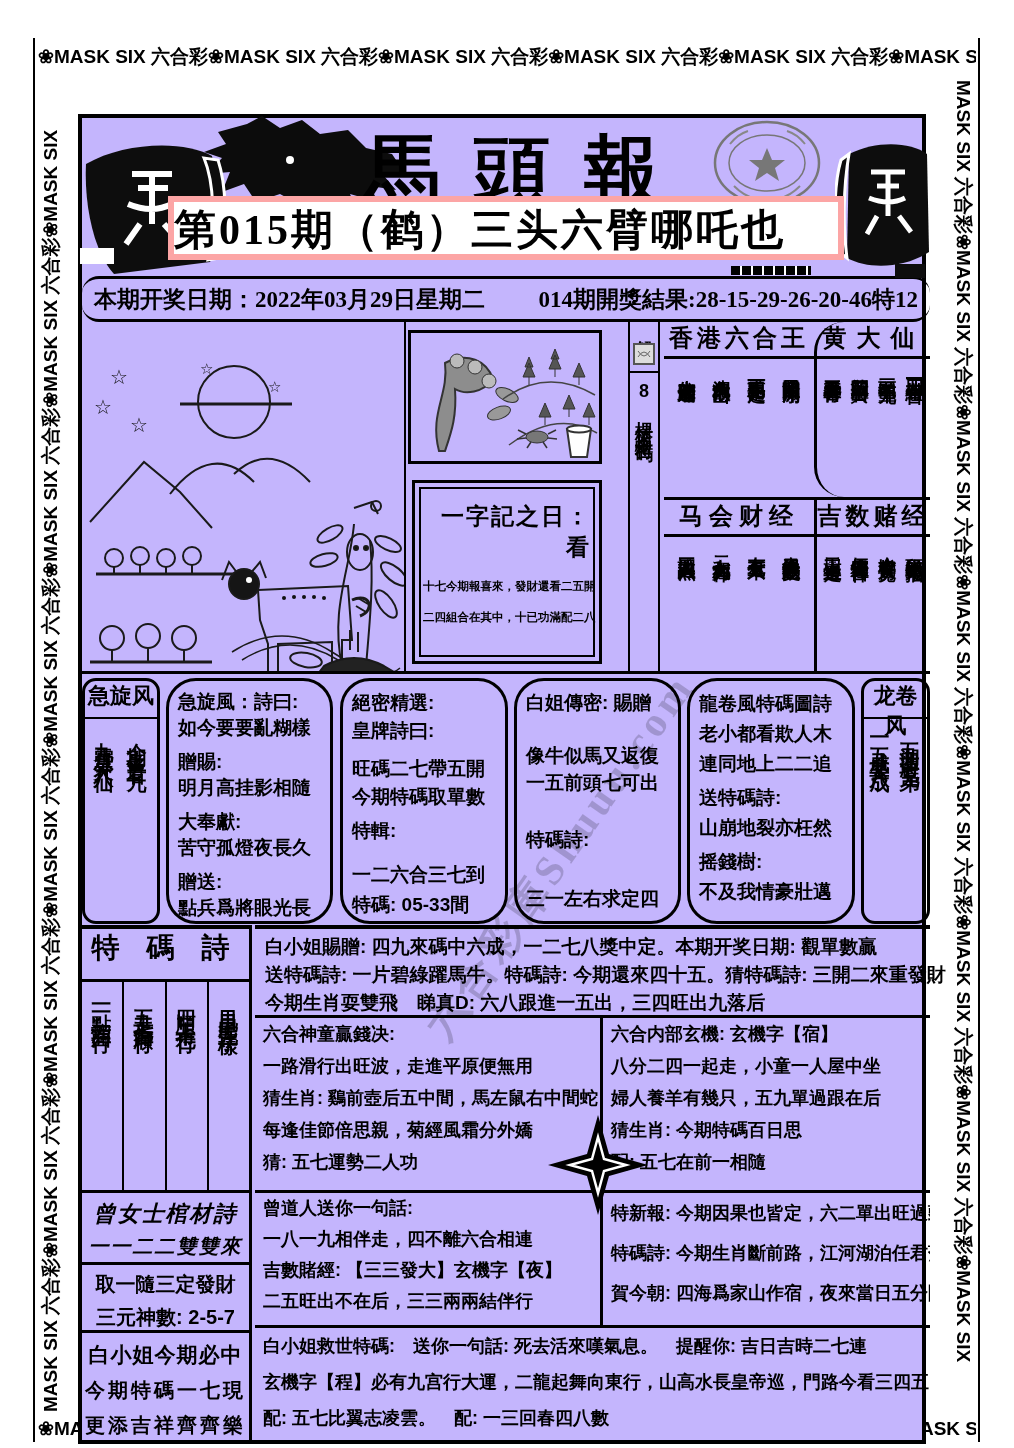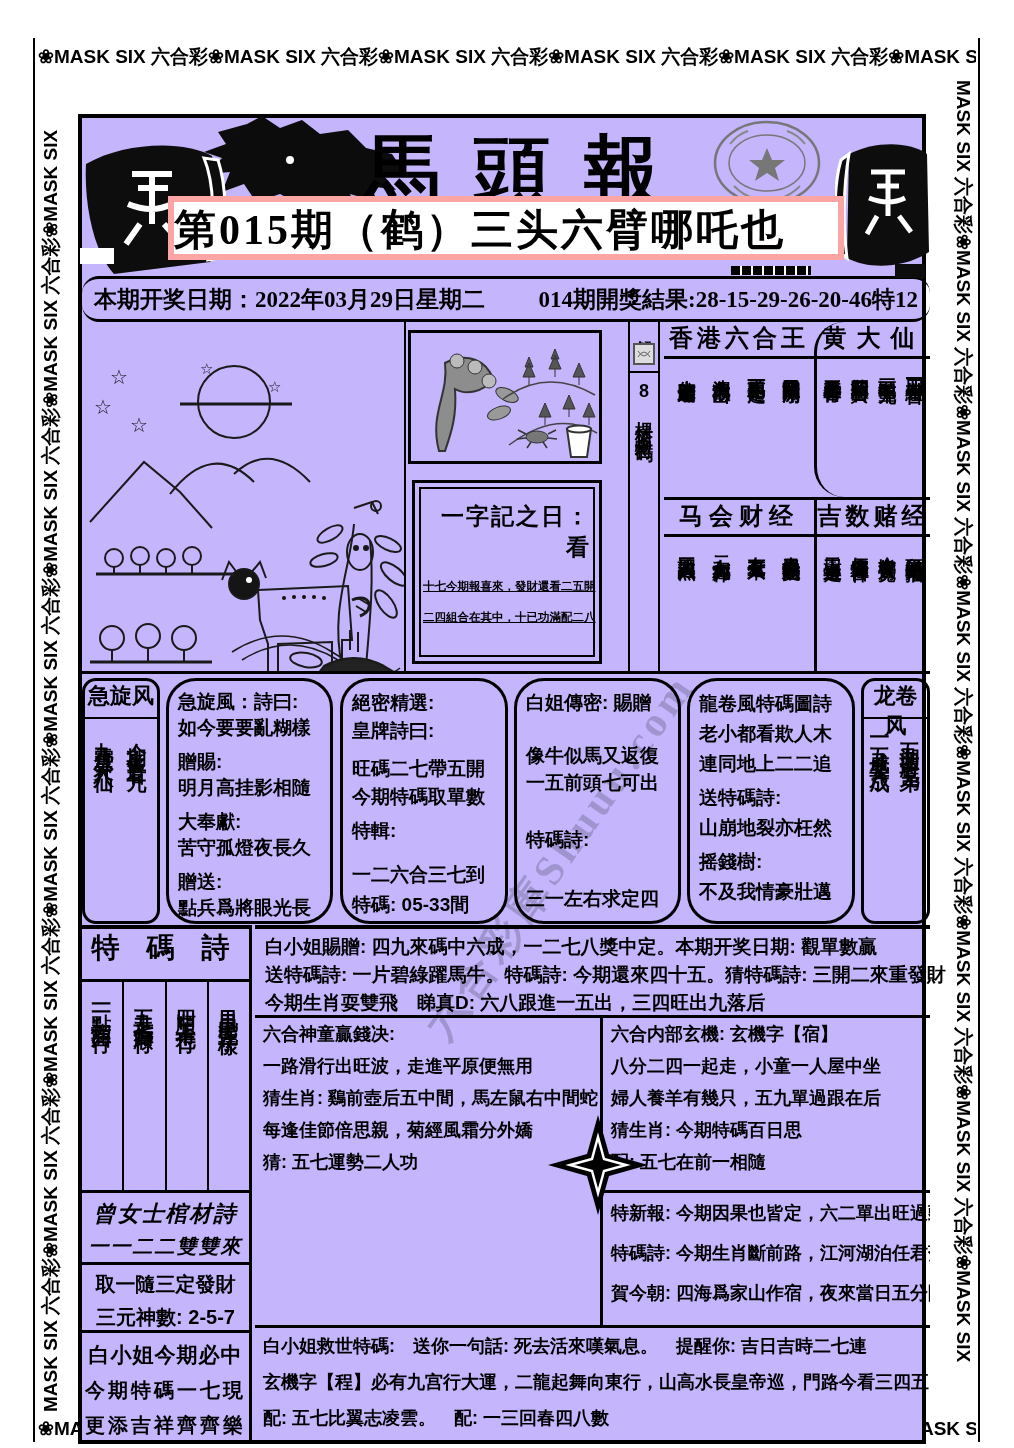--- a/index.html
+++ b/index.html
@@ -38,21 +38,21 @@
     border-bottom:3px solid #000;display:flex;justify-content:space-between;align-items:center;
     padding:0 12px;box-sizing:border-box;font:bold 23px "Liberation Serif",serif;white-space:nowrap;border-radius:17px;}
   
   .pictorial{position:absolute;left:0;top:204px;width:848px;height:352px;border-bottom:3px solid #000;box-sizing:border-box;}
   .pict-div{position:absolute;left:322px;top:0;height:349px;border-left:2px solid #000;}
   .inset-box{position:absolute;left:326px;top:8px;width:194px;height:134px;border:3px solid #000;box-sizing:border-box;overflow:hidden;}
   .caption-box{position:absolute;left:330px;top:158px;width:190px;height:184px;border:3px solid #000;
     padding:4px;box-sizing:border-box;}
   .cap-inner{border:2px solid #000;width:100%;height:100%;box-sizing:border-box;text-align:right;padding:2px;}
   .cap-title{font:bold 23px "Liberation Serif",serif;letter-spacing:2px;margin-top:10px;}
-  .cap-line{font:bold 11.5px "Liberation Sans",sans-serif;margin-top:16px;white-space:nowrap;text-decoration:underline;}
+  .cap-line{font:bold 11.5px "Liberation Sans",sans-serif;margin-top:16px;white-space:nowrap;}
   .side-strip{position:absolute;left:546px;top:0;width:32px;height:349px;border-left:2px solid #000;
     border-right:2px solid #000;box-sizing:border-box;display:flex;flex-direction:column;align-items:center;}
   .vt{writing-mode:vertical-rl;text-orientation:upright;}
   .ss-top{font:bold 15px "Liberation Serif",serif;letter-spacing:3px;margin-top:6px;}
   .ss-div{width:100%;border-top:2px solid #000;margin-top:6px;}
   .ss-bottom{font:bold 18px "Liberation Sans",sans-serif;letter-spacing:5px;margin-top:8px;}
   
   .pcell{position:absolute;box-sizing:border-box;}
   .phead{height:34px;line-height:32px;border-bottom:3px solid #000;text-align:center;
     font:bold 24px "Liberation Serif",serif;white-space:nowrap;overflow:hidden;}
@@ -417,20 +417,26 @@
       <div class="ln">每逢佳節倍思親，菊經風霜分外嬌</div>
       <div class="ln">猜: 五七運勢二人功</div>
     </div>
     <div class="txtbox neibu">
       <div class="ln">六合内部玄機: 玄機字【宿】</div>
       <div class="ln">八分二四一起走，小童一人屋中坐</div>
       <div class="ln">婦人養羊有幾只，五九單過跟在后</div>
       <div class="ln">猜生肖: 今期特碼百日思</div>
       <div class="ln">配: 五七在前一相隨</div>
     </div>
+    <div class="txtbox zengdao">
+      <div class="ln">曾道人送你一句話:</div>
+      <div class="ln">一八一九相伴走，四不離六合相連</div>
+      <div class="ln">吉數賭經: 【三三發大】玄機字【夜】</div>
+      <div class="ln">二五旺出不在后，三三兩兩結伴行</div>
+    </div>
     <div class="txtbox texin">
       <div class="ln">特新報: 今期因果也皆定，六二單出旺過頭</div>
       <div class="ln">特碼詩: 今期生肖斷前路，江河湖泊任君蕩</div>
       <div class="ln">賀今朝: 四海爲家山作宿，夜來當日五分開</div>
     </div>
     <div class="txtbox bottombox">
       <div class="ln">白小姐救世特碼:　送你一句話: 死去活來嘆氣息。　提醒你: 吉日吉時二七連</div>
       <div class="ln">玄機字【程】必有九宫行大運，二龍起舞向東行，山高水長皇帝巡，門路今看三四五。</div>
       <div class="ln">配: 五七比翼志凌雲。　配: 一三回春四八數</div>
     </div>

